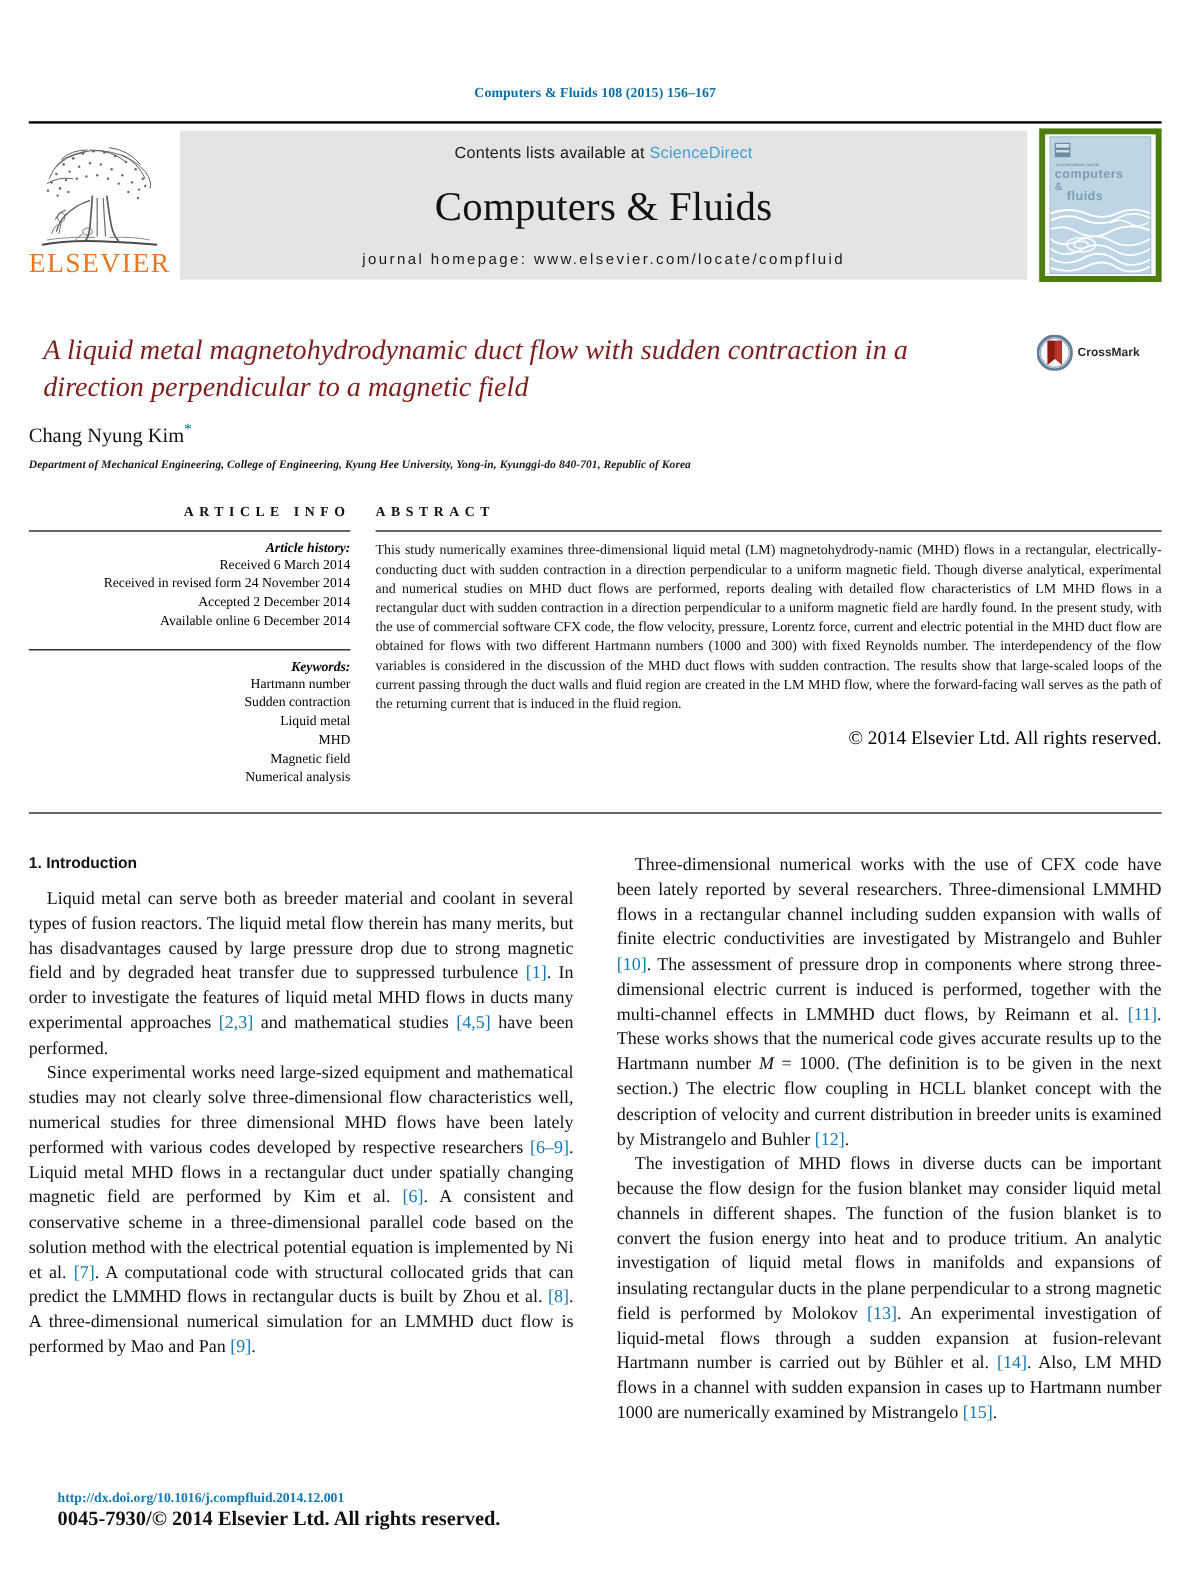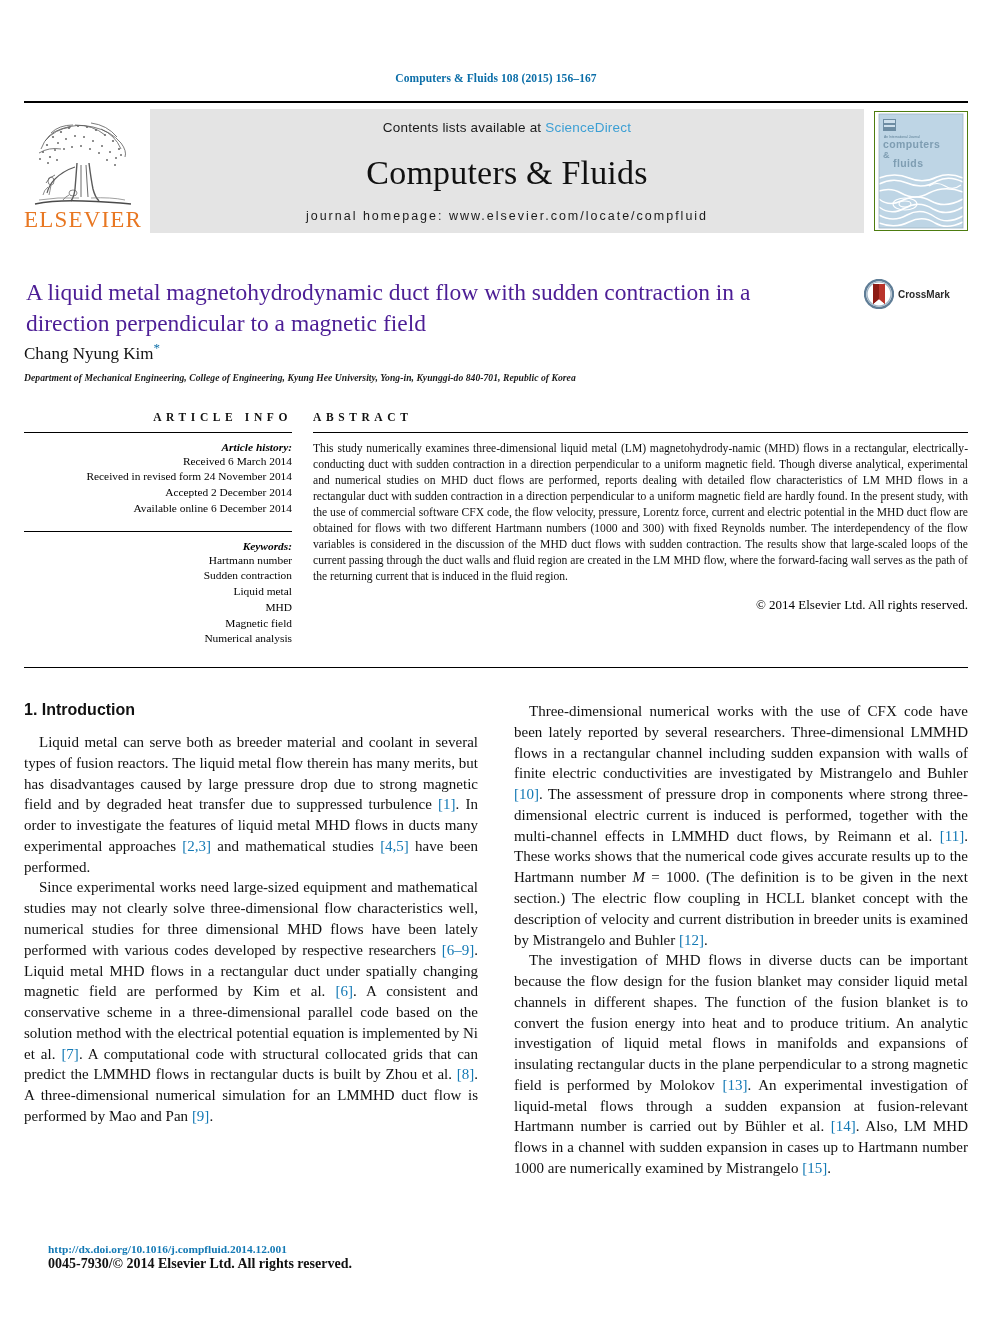--- a/index.html
+++ b/index.html
@@ -88,42 +88,43 @@
   }
   .homepage-line {
     font-family: "Liberation Sans", sans-serif;
     font-size: 12.5px;
     letter-spacing: 2.0px;
     color: #1a1a1a;
   }
   .cover-thumb {
     flex: 0 0 92px;
     width: 92px;
-    border: 1px solid #4d7c0f;
+    border: 5px solid #4d7c0f;
     background: #ffffff;
     position: relative;
     overflow: hidden;
     align-self: center;
     height: 118px;
   }
 
   
   .title-block {
     margin-top: 44px;
     position: relative;
     min-height: 58px;
   }
   .paper-title {
     font-size: 23.5px;
     line-height: 1.30;
     font-weight: normal;
-    color: #4c1d95;
-    margin: 2px;
+    color: #7f1d1d;
+    margin: 12px;
     width: 760px;
     font-family: "Liberation Serif", serif;
+    font-style: italic;
   }
   .crossmark {
     position: absolute;
     right: 0;
     top: 2px;
     width: 104px;
     display: flex;
     align-items: center;
     gap: 4px;
   }
@@ -197,41 +198,41 @@
     line-height: 1.38;
   }
   .abstract-body {
     font-size: 11.6px;
     line-height: 1.385;
     text-align: justify;
     color: #111;
   }
   .copyright {
     text-align: right;
-    font-size: 13px;
+    font-size: 16px;
     margin-top: 12px;
   }
   .section-rule {
     border-top: 1px solid #000;
     margin-top: 20px;
   }
 
   
   .body-cols {
     margin-top: 33px;
     display: flex;
     gap: 36px;
   }
   .bcol {
     flex: 1 1 0;
     width: 0;
   }
   h2.sec-title {
     font-family: "Liberation Sans", sans-serif;
-    font-size: 16px;
+    font-size: 13px;
     font-weight: bold;
     margin: 0 0 13px 0;
     color: #111;
   }
   p.body-p {
     margin: 0;
     font-size: 15px;
     line-height: 1.385;
     text-align: justify;
     text-indent: 15px;
@@ -276,21 +277,21 @@
     position: absolute;
     left: 48px;
     top: 1243px;
   }
   .doi-link {
     color: #1379b5;
     font-size: 11.4px;
     font-weight: bold;
   }
   .issn-line {
-    font-size: 14px;
+    font-size: 17px;
     font-weight: bold;
     margin-top: 1px;
     color: #111;
   }
 </style>
 </head>
 <body>
 
 <div class="page">
 

